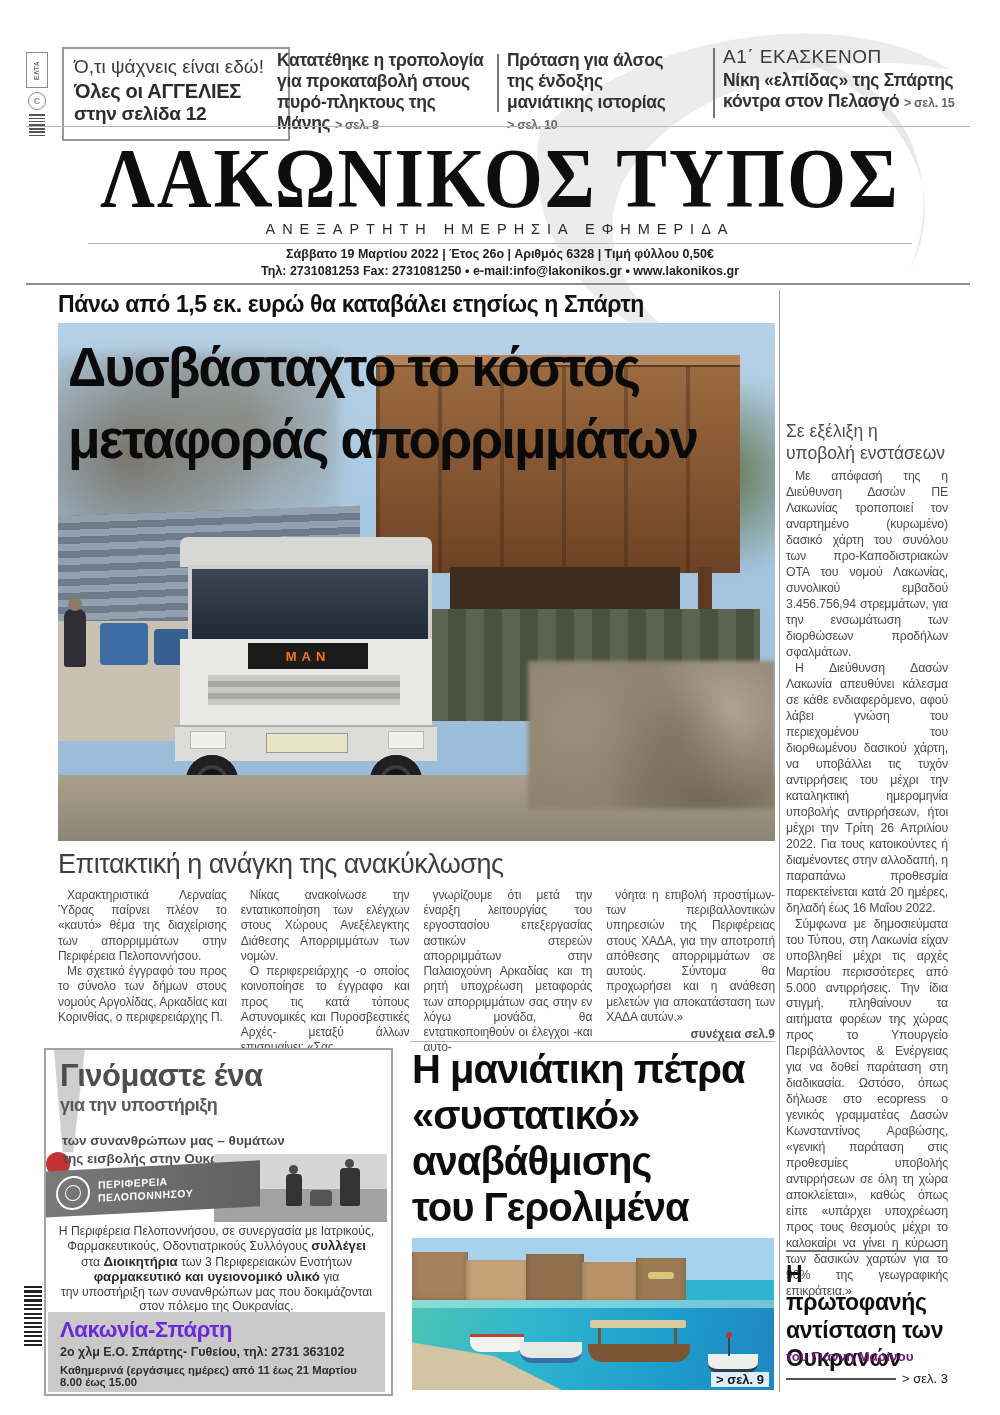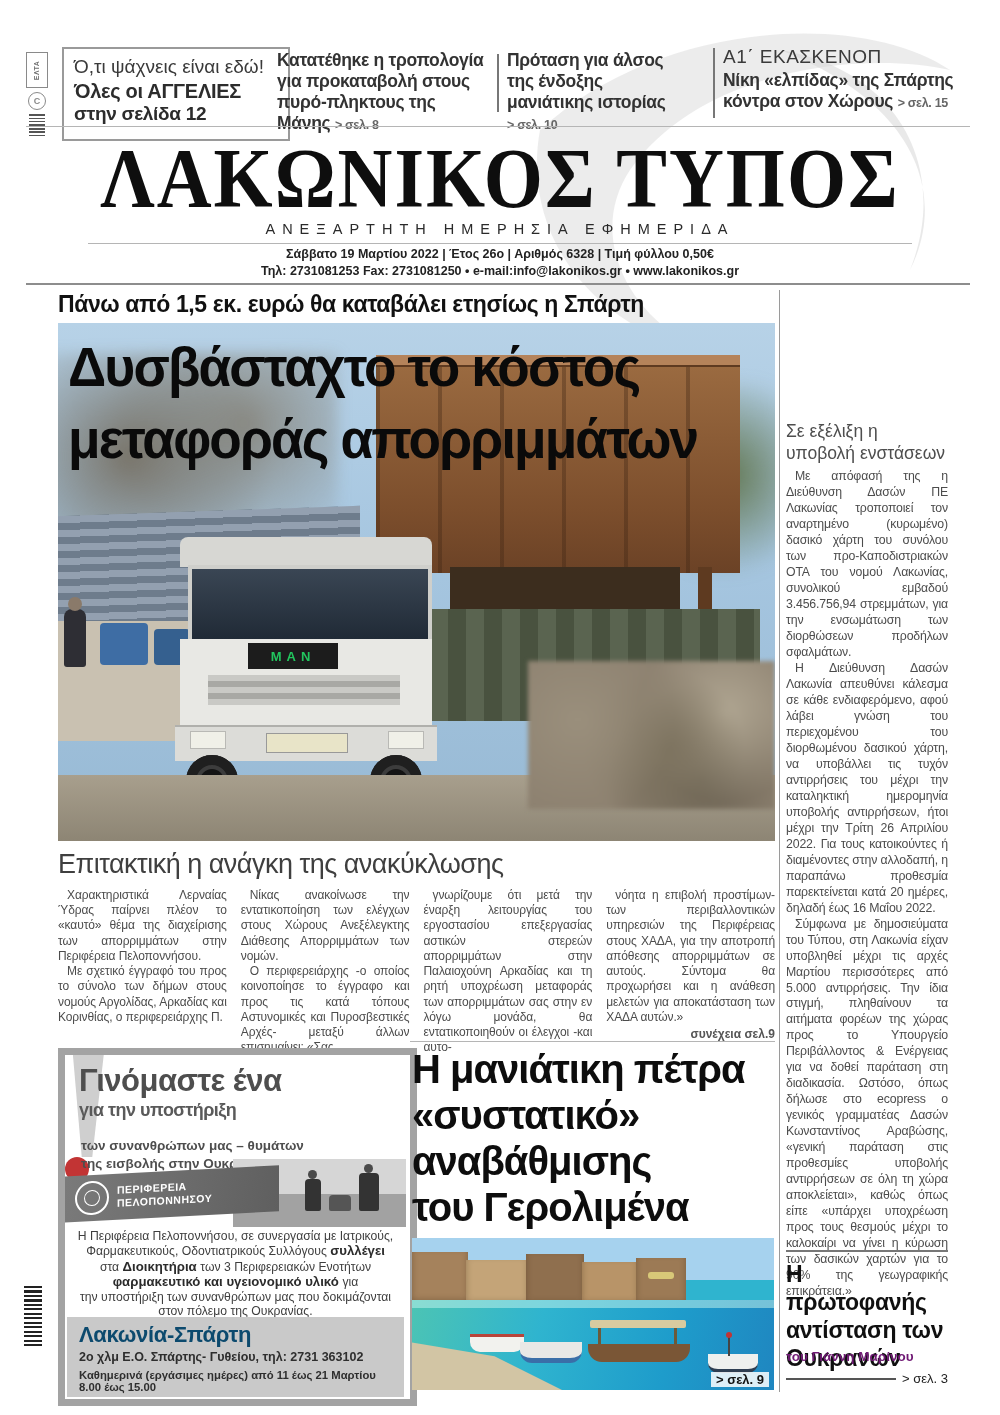--- a/index.html
+++ b/index.html
@@ -48,41 +48,41 @@
   .rc-body{top:469px;}
   .rc-body p{margin:0;font-size:12.3px;line-height:1.3;color:#4c4c4c;text-align:justify;text-indent:9px;letter-spacing:-.15px;}
   .rc-divider{top:1250px;height:2px;background:#777;}
   .op-title{top:1260px;font-size:23px;font-weight:bold;line-height:1.22;color:#101010;letter-spacing:-.3px;}
   .op-author{top:1349px;font-size:13.5px;font-weight:bold;color:#701a75;}
   .op-pageline{top:1371px;display:flex;align-items:center;}
   .op-pageline .line{flex:1;height:2px;background:#555;margin-right:6px;}
   .op-pageline .lbl{font-size:13px;font-weight:normal;color:#222;white-space:nowrap;}
   .main-divider{left:779px;top:290px;width:1px;height:1102px;background:#9a9a9a;}
   
-  .ad{left:58px;top:1048px;width:345px;height:344px;border:7px solid #a3a3a3;background:#fff;overflow:hidden;}
+  .ad{left:44px;top:1048px;width:345px;height:344px;border:2px solid #a3a3a3;background:#fff;overflow:hidden;}
   .ad .abs{position:absolute;}
   .excl-bar{right:16px;top:2px;width:44px;height:102px;background:#cfcfcf;
             clip-path:polygon(18% 0,88% 0,62% 100%,38% 100%);}
   .excl-dot{right:24px;top:110px;width:24px;height:24px;border-radius:50%;background:#c23434;}
   .ad-t1{left:14px;top:8px;font-size:31px;font-weight:bold;color:#4e4e4e;letter-spacing:-.5px;}
   .ad-t2{left:14px;top:45px;font-size:18px;font-weight:bold;color:#5a5a5a;letter-spacing:-.5px;}
   .ad-s1{left:16px;top:83px;font-size:13.5px;font-weight:bold;color:#4e4e4e;}
   .ad-s2{left:16px;top:101px;font-size:13.5px;font-weight:bold;color:#4e4e4e;}
   .ad-band{left:-6px;top:116px;width:220px;height:46px;background:linear-gradient(100deg,#7b7b7b,#5f5f5f);
            transform:skewY(-3deg);display:flex;align-items:center;padding-left:16px;box-sizing:border-box;}
   .region-logo{width:30px;height:30px;border:2px solid #fff;border-radius:50%;display:flex;align-items:center;justify-content:center;}
   .region-logo i{width:14px;height:14px;border:1.5px solid #fff;border-radius:50%;display:block;}
   .ad-org{margin-left:8px;color:#fff;font-size:10.5px;font-weight:bold;letter-spacing:.5px;line-height:1.25;}
   .refugee{left:168px;top:104px;width:173px;height:68px;background:linear-gradient(180deg,#d6d6d6 0 52%,#a2a2a2 52% 100%);overflow:hidden;}
   .fig{position:absolute;background:#333;border-radius:4px 4px 2px 2px;}
   .head{position:absolute;background:#4a4a4a;border-radius:50%;width:9px;height:9px;}
   .ad-body{left:6px;top:174px;width:329px;text-align:center;font-size:12.2px;line-height:1.17;color:#3e3e3e;}
   .ad-body b{color:#2b2b2b;font-size:13.2px;}
   .ad-footer{left:2px;bottom:2px;width:337px;height:80px;background:#c9c9c9;padding:5px 12px;box-sizing:border-box;}
-  .adf-title{font-size:22px;font-weight:bold;color:#0c4a6e;letter-spacing:-.3px;}
+  .adf-title{font-size:22px;font-weight:bold;color:#6d28d9;letter-spacing:-.3px;}
   .adf-addr{font-size:12.5px;font-weight:bold;color:#2e2e2e;margin-top:2px;}
   .adf-hours{font-size:11.3px;font-weight:bold;color:#2e2e2e;margin-top:5px;}
   
   .stone-rule{left:410px;top:1041px;width:365px;}
   .stone-h{left:412px;top:1046px;width:365px;font-size:40px;font-weight:bold;line-height:1.15;
            color:#0d0d0d;letter-spacing:-1px;}
   .harbor{left:412px;top:1238px;width:362px;height:152px;overflow:hidden;background:#2fb4cf;}
   .harbor .abs{position:absolute;}
   .harbor-ref{right:5px;bottom:3px;background:rgba(255,255,255,.85);padding:0 5px;font-size:13px;font-weight:bold;color:#111;}
   .bld{position:absolute;box-shadow:inset 0 -4px 6px rgba(60,40,20,.35);}
@@ -119,21 +119,21 @@
     <span>Κατατέθηκε η τροπολογία για προκαταβολή στους πυρό-πληκτους της Μάνης </span><span class="pageref">&gt; σελ. 8</span>
   </div>
   <div class="abs vline" style="left:497px;top:54px;height:58px;"></div>
   <div class="abs teaser" style="left:507px;top:50px;width:178px;">
     <span>Πρόταση για άλσος της ένδοξης μανιάτικης ιστορίας </span><span class="pageref">&gt; σελ. 10</span>
   </div>
   <div class="abs vline" style="left:713px;top:48px;height:70px;"></div>
   <div class="abs" style="left:723px;top:46px;width:250px;">
     <div class="kicker-light">Α1΄ ΕΚΑΣΚΕΝΟΠ</div>
     <div class="teaser" style="margin-top:2px;">
-      <span>Νίκη «ελπίδας» της Σπάρτης κόντρα στον Χώρους </span><span class="pageref">&gt; σελ. 15</span>
+      <span>Νίκη «ελπίδας» της Σπάρτης κόντρα στον Πελασγό </span><span class="pageref">&gt; σελ. 15</span>
     </div>
   </div>
 
   <div class="abs rule" style="left:26px;top:126px;width:944px;"></div>
 
   <div class="abs masthead-title">ΛΑΚΩΝΙΚΟΣ ΤΥΠΟΣ</div>
   <div class="abs masthead-sub">ΑΝΕΞΑΡΤΗΤΗ ΗΜΕΡΗΣΙΑ ΕΦΗΜΕΡΙΔΑ</div>
   <div class="abs rule" style="left:88px;top:243px;width:824px;"></div>
   <div class="abs dateline">Σάββατο 19 Μαρτίου 2022 | Έτος 26ο | Αριθμός 6328 | Τιμή φύλλου 0,50€</div>
   <div class="abs contact">Τηλ: 2731081253 Fax: 2731081250 • e-mail:info@lakonikos.gr • www.lakonikos.gr</div>
@@ -167,21 +167,21 @@
 
     <div class="abs" style="left:6px;top:286px;width:22px;height:58px;background:#2e2e34;border-radius:8px 8px 3px 3px;"></div>
     <div class="abs" style="left:10px;top:274px;width:14px;height:14px;border-radius:50%;background:#8a7a6a;"></div>
     <div class="abs" style="left:42px;top:300px;width:48px;height:42px;background:#3e6da4;border-radius:4px;"></div>
     <div class="abs" style="left:96px;top:306px;width:36px;height:36px;background:#35608f;border-radius:4px;"></div>
 
     <div class="abs" style="left:122px;top:214px;width:252px;height:30px;background:#d7d7d3;border-radius:8px 8px 0 0;"></div>
     <div class="abs" style="left:130px;top:242px;width:236px;height:70px;border:4px solid #cfcfcb;
          background:linear-gradient(180deg,#3a4654,#202a36);"></div>
     <div class="abs" style="left:122px;top:316px;width:252px;height:92px;background:#e8e8e4;"></div>
-    <div class="abs" style="left:190px;top:320px;width:90px;height:26px;background:#1c1c1c;color:#22c55e;
+    <div class="abs" style="left:190px;top:320px;width:120px;height:26px;background:#1c1c1c;color:#f97316;
          font-size:13px;font-weight:bold;letter-spacing:5px;display:flex;align-items:center;justify-content:center;">MAN</div>
     <div class="abs" style="left:150px;top:352px;width:192px;height:30px;
          background:repeating-linear-gradient(180deg,#c9c9c5 0 6px,#a8a8a4 6px 12px);"></div>
     <div class="abs" style="left:117px;top:402px;width:262px;height:34px;background:#dcdcd8;border-top:2px solid #b0b0ac;"></div>
     <div class="abs" style="left:208px;top:410px;width:80px;height:18px;background:#e8e4c8;border:1px solid #999;"></div>
     <div class="abs" style="left:132px;top:408px;width:34px;height:16px;background:#f0f0e8;border:1px solid #b9b9b5;"></div>
     <div class="abs" style="left:330px;top:408px;width:34px;height:16px;background:#f0f0e8;border:1px solid #b9b9b5;"></div>
     <div class="abs" style="left:128px;top:432px;width:52px;height:52px;border-radius:50%;background:#141414;box-shadow:inset 0 0 0 10px #1f1f1f, inset 0 0 0 14px #3c3c3c;"></div>
     <div class="abs" style="left:312px;top:432px;width:52px;height:52px;border-radius:50%;background:#141414;box-shadow:inset 0 0 0 10px #1f1f1f, inset 0 0 0 14px #3c3c3c;"></div>
 

